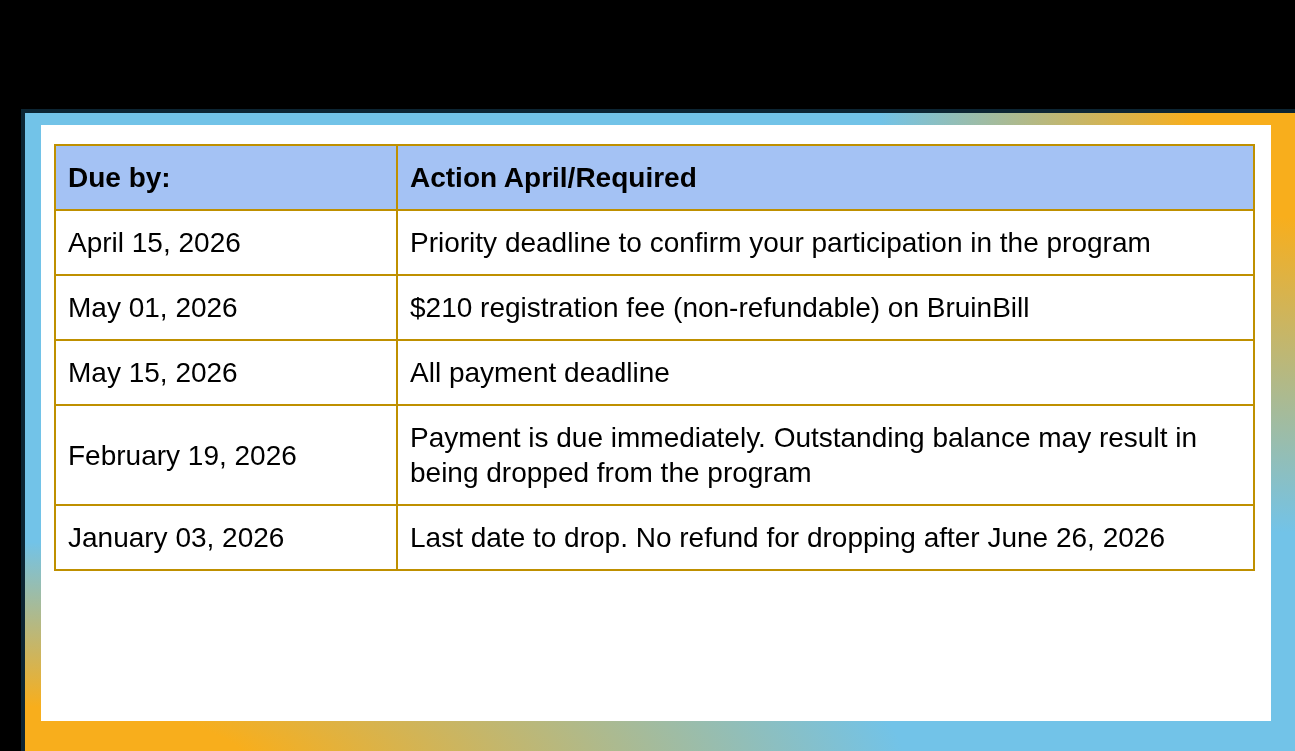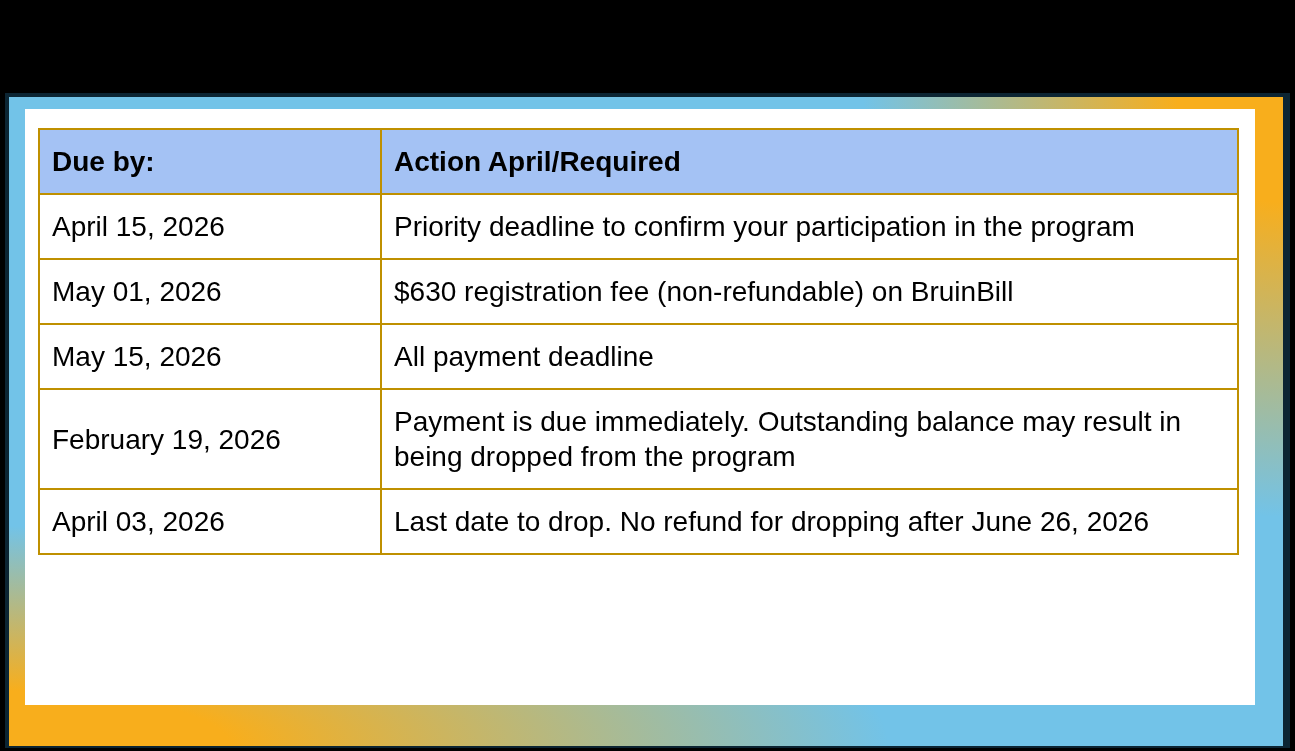--- a/index.html
+++ b/index.html
@@ -5,21 +5,21 @@
   :root {
     --page_bg: #000000;
     --frame_outline: #0c2533;
     --gradient_blue: #72c3e8;
     --gradient_yellow: #f8ae1c;
     --panel_bg: #ffffff;
     --table_border: #bf9000;
     --header_bg: #a4c2f4;
     --body_text: #000000;
   }
-  * { margin: 0; padding: 0; box-sizing: border-box; }
+  * { margin: 0; padding: 16px; box-sizing: border-box; }
   html, body {
     width: 1295px; height: 751px;
     background: var(--page_bg);
     overflow: hidden;
     font-family: "Liberation Sans", sans-serif;
     position: relative;
   }
   .navy-frame {
     position: absolute;
     left: 5px; top: 93px;
@@ -84,28 +84,28 @@
       <th>Action April/Required</th>
     </tr>
   </thead>
   <tbody>
     <tr>
       <td>April 15, 2026</td>
       <td>Priority deadline to confirm your participation in the program</td>
     </tr>
     <tr>
       <td>May 01, 2026</td>
-      <td>$630 registration fee (non-refundable) on BruinBill</td>
+      <td>$210 registration fee (non-refundable) on BruinBill</td>
     </tr>
     <tr>
       <td>May 15, 2026</td>
       <td>All payment deadline</td>
     </tr>
     <tr>
       <td>February 19, 2026</td>
       <td>Payment is due immediately. Outstanding balance may result in being dropped from the program</td>
     </tr>
     <tr>
-      <td>April 03, 2026</td>
+      <td>January 03, 2026</td>
       <td>Last date to drop. No refund for dropping after June 26, 2026</td>
     </tr>
   </tbody>
 </table>
 
 </body></html>

